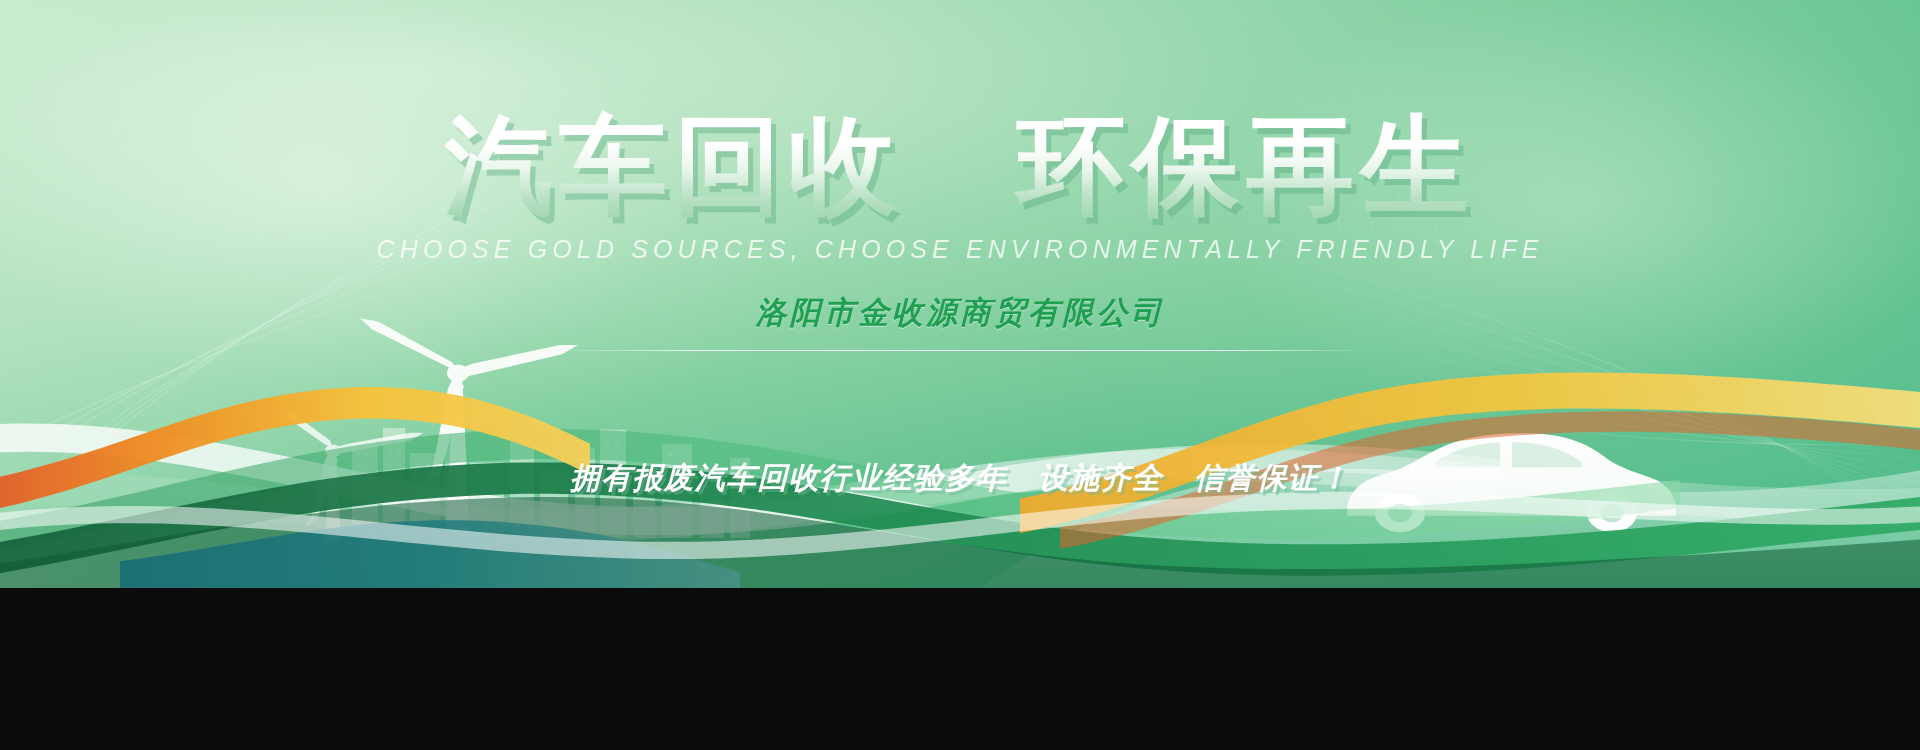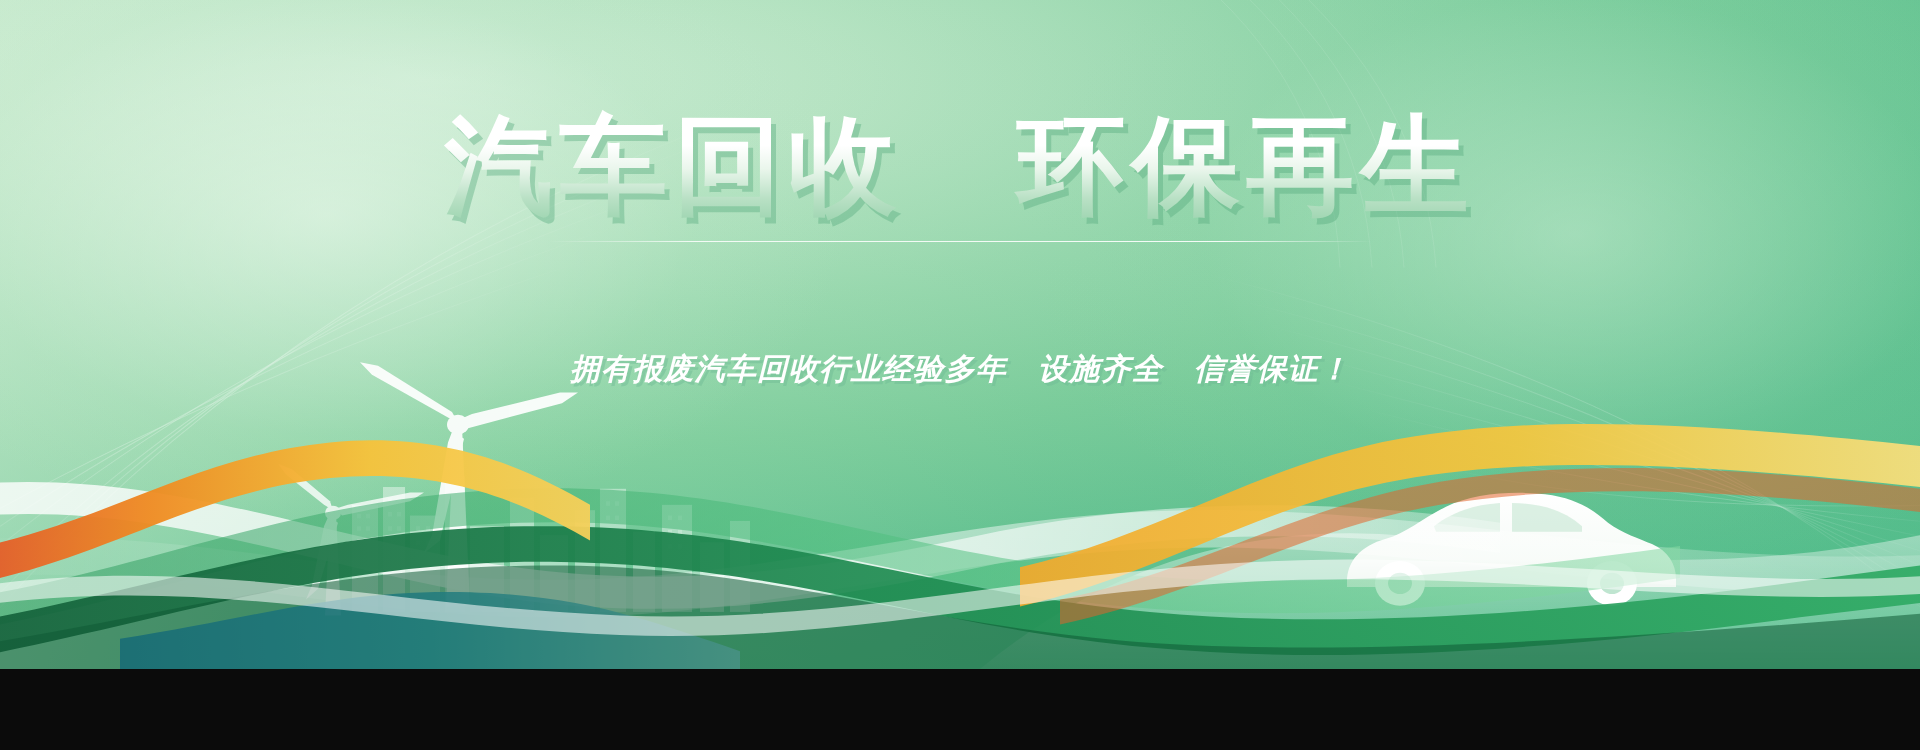--- a/index.html
+++ b/index.html
@@ -1,20 +1,20 @@
 <!DOCTYPE html>
 <html><head>
 <meta charset="utf-8">
 <title>Banner</title>
 <style>
   * { margin:0; padding:0; box-sizing:border-box; }
   html,body{ background:#0b0b0b; }
   .stage{
     position:relative;
-    width:1920px; height:669px;
+    width:1920px; height:588px;
     overflow:hidden;
     font-family:"Liberation Sans", sans-serif;
     background:#7fcf9a;
   }
 
   
   .bg-base{
     position:absolute; inset:0;
     background:
       radial-gradient(120% 95% at 22% 12%, #d9f0dd 0%, #bfe6c8 18%, #9cd9b0 38%, #7ecd9c 58%, #63c191 78%, #57bd8c 100%);
@@ -314,21 +314,23 @@
         <path d="M -40 726 C 160 692 320 636 540 634 C 760 632 900 696 1120 718 C 1310 736 1560 722 1920 688 L 1920 750 L -40 750 Z" fill="#0f5a35" opacity=".55"></path>
 
         <path d="M -40 660 C 200 618 380 680 620 690 C 860 700 1040 636 1300 628 C 1520 622 1720 660 1920 646 L 1920 666 C 1720 680 1520 644 1300 650 C 1040 658 860 722 620 712 C 380 702 200 640 -40 682 Z" fill="#ffffff" opacity=".55"></path>
       </g>
     </svg>
   </div>
 
   <div class="copy">
     <div class="headline">汽车回收　环保再生</div>
 
-
+    <div class="subline">CHOOSE GOLD SOURCES, CHOOSE ENVIRONMENTALLY FRIENDLY LIFE</div>
+
+    <div class="company">洛阳市金收源商贸有限公司</div>
 
     <div class="rule"></div>
 
     <div class="taglines">
       <div>拥有报废汽车回收行业经验多年　设施齐全　信誉保证！</div>
     </div>
   </div>
 
 </div>
 

